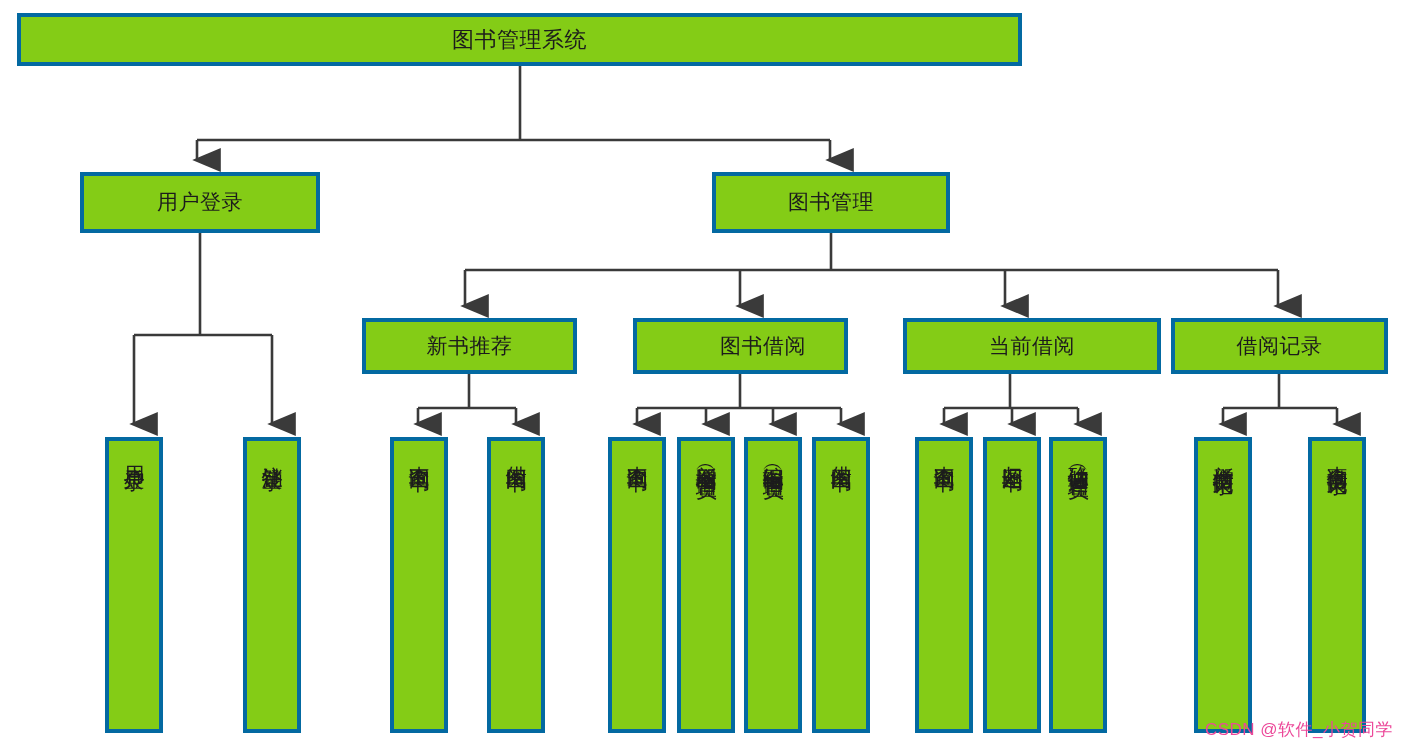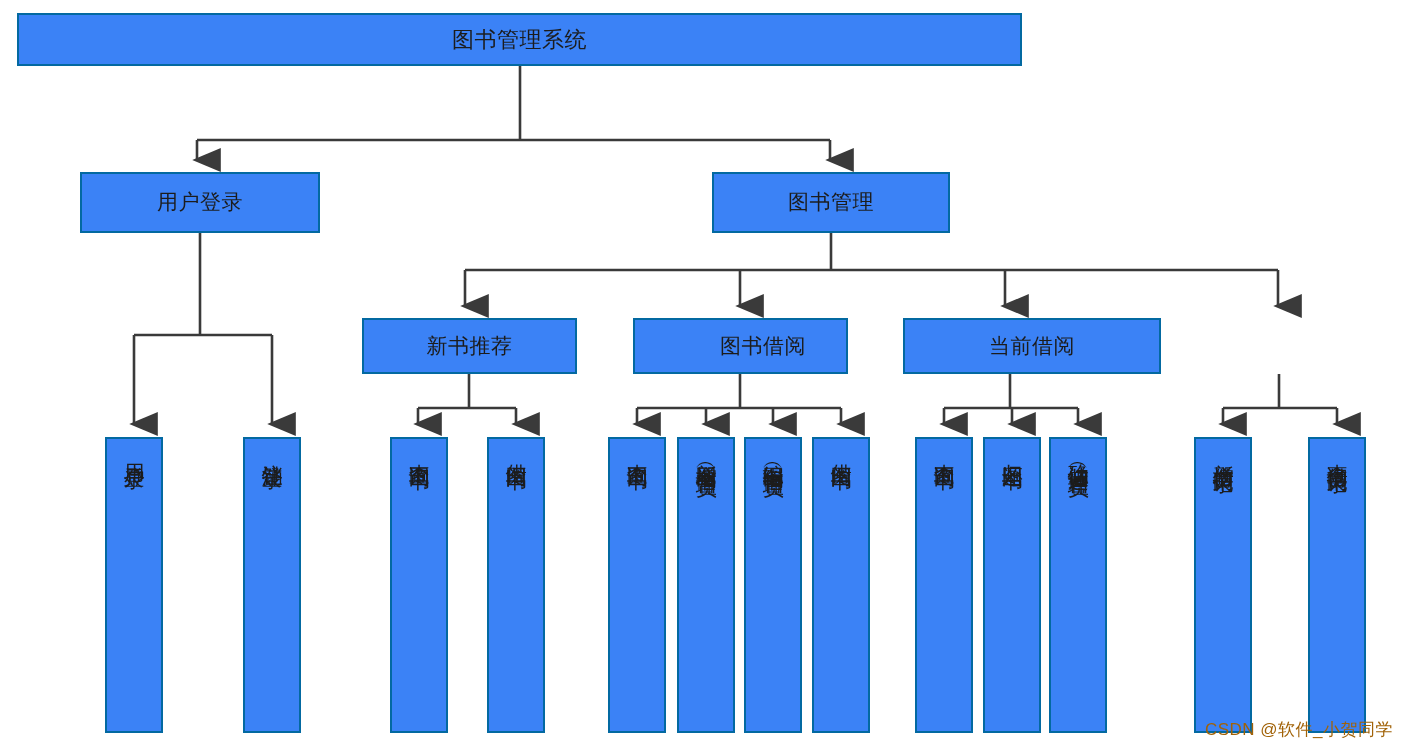--- a/index.html
+++ b/index.html
@@ -22,22 +22,22 @@
     position: absolute;
     left: 0;
     top: 0;
     width: 1405px;
     height: 747px;
     pointer-events: none;
   }
   .node {
     position: absolute;
     box-sizing: border-box;
-    background: #3b82f6;
-    border: 2px solid #0369a1;
+    background: #84cc16;
+    border: 4px solid #0369a1;
     display: flex;
     align-items: center;
     justify-content: center;
     text-align: center;
   }
   .node-label {
     font-size: 21px;
     line-height: 1.15;
     letter-spacing: 0.5px;
     color: #1c1c1c;
@@ -57,21 +57,21 @@
     white-space: normal;
   }
   .node.root .node-label {
     font-size: 22px;
   }
   .watermark {
     position: absolute;
     right: 12px;
     bottom: 6px;
     font-size: 17px;
-    color: #a16207;
+    color: #ec4899;
     letter-spacing: 0.5px;
     white-space: nowrap;
   }
 </style>
 </head>
 <body>
 
 <div id="canvas">
 
   <svg id="edges" viewBox="0 0 1405 747">
@@ -137,20 +137,23 @@
 
   <div class="node" style="left:712px; top:172px; width:238px; height:61px;">
     <span class="node-label">图书管理</span>
   </div>
   <div class="node" style="left:633px; top:318px; width:215px; height:56px;padding-left:45px;">
     <span class="node-label">图书借阅</span>
   </div>
   <div class="node" style="left:903px; top:318px; width:258px; height:56px;">
     <span class="node-label">当前借阅</span>
   </div>
+  <div class="node" style="left:1171px; top:318px; width:217px; height:56px;">
+    <span class="node-label">借阅记录</span>
+  </div>
 
   <div class="node vertical" style="left:105px; top:437px; width:58px; height:296px;">
     <span class="node-label">用户登录</span>
   </div>
   <div class="node vertical" style="left:243px; top:437px; width:58px; height:296px;">
     <span class="node-label">注销登录</span>
   </div>
 
   <div class="node vertical" style="left:390px; top:437px; width:58px; height:296px;">
     <span class="node-label">查询图书</span>

